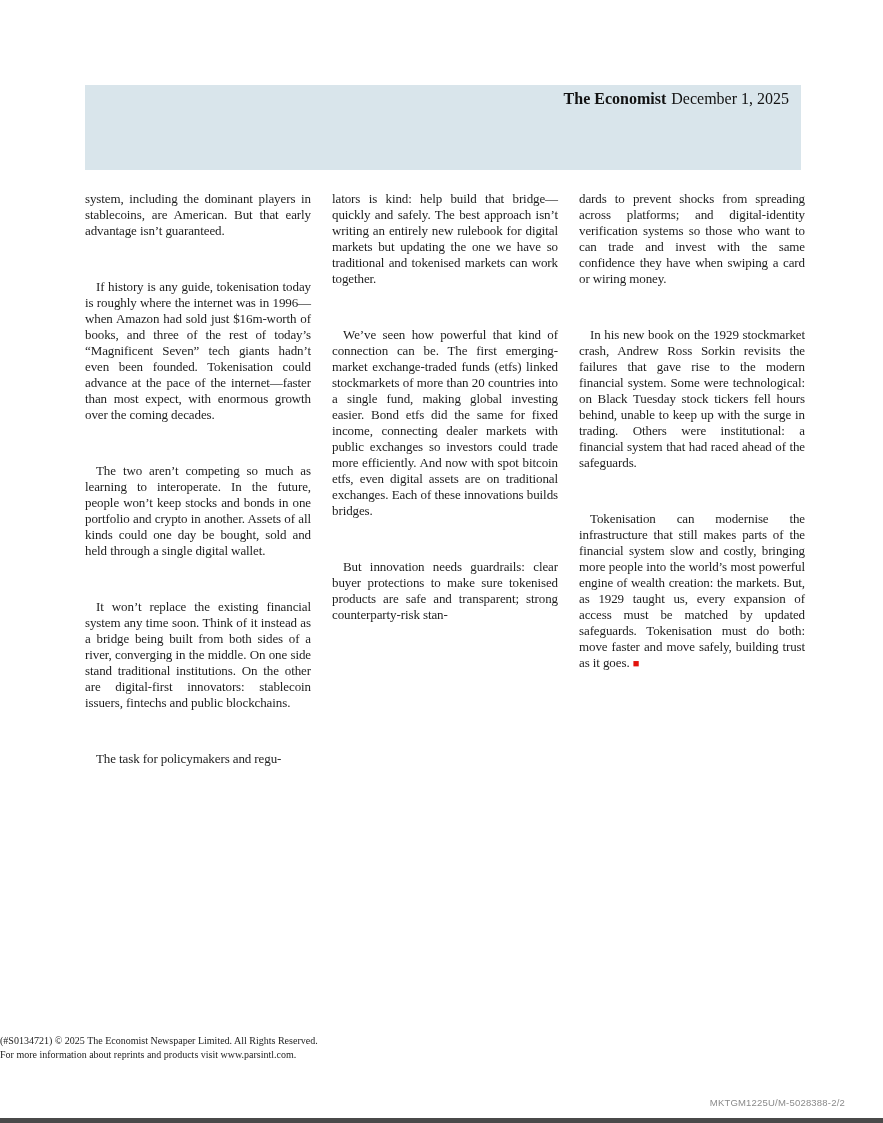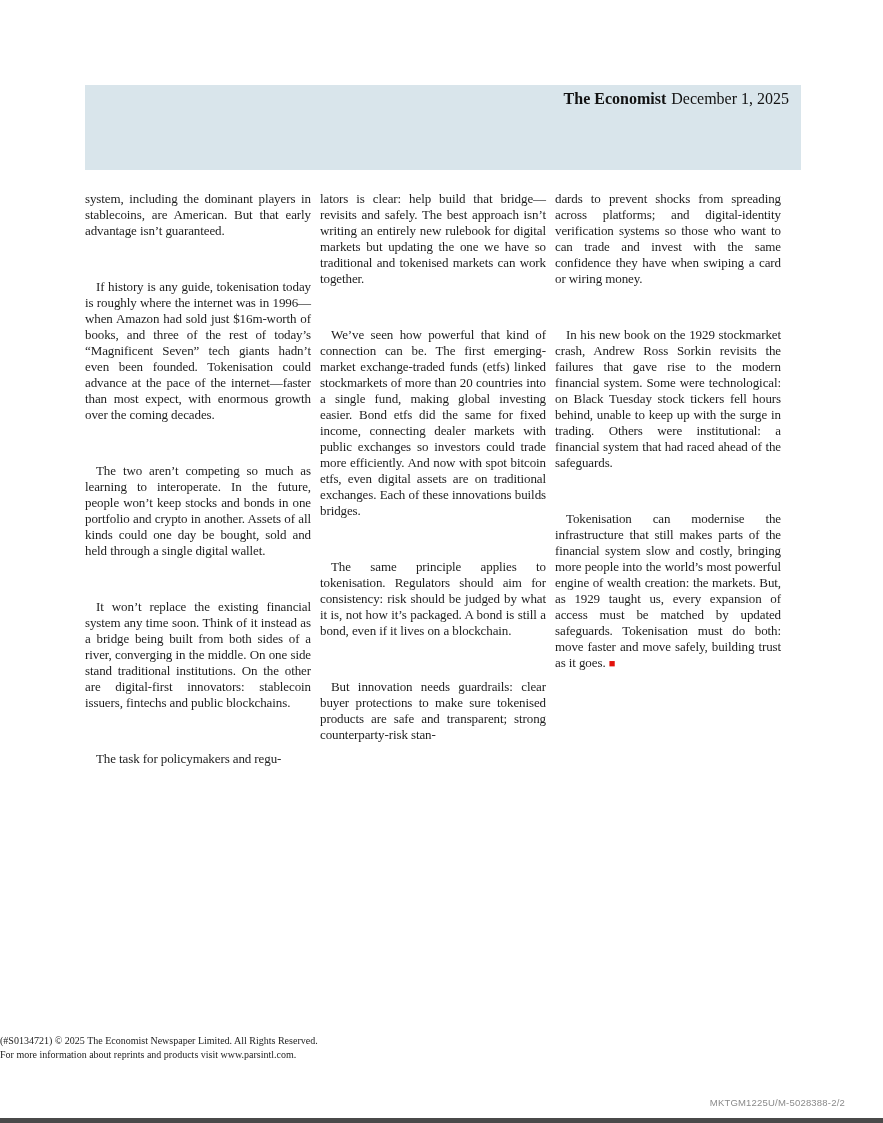--- a/index.html
+++ b/index.html
@@ -29,21 +29,21 @@
     white-space: nowrap;
   }
   .masthead { font-weight: bold; }
   .issue-date { margin-left: 5px; }
   .columns {
     position: absolute;
     left: 85px;
     top: 191px;
     width: 716px;
     display: flex;
-    gap: 9px;
+    gap: 21px;
     font-family: Liberation Serif, serif;
   }
   .col {
     flex: 0 0 226px;
     width: 226px;
     font-size: 13px;
     line-height: 16px;
     text-align: justify;
     letter-spacing: -0.1px;
   }
@@ -101,23 +101,22 @@
 
     <div class="col">
       <p class="para">system, including the dominant players in stablecoins, are American. But that early advantage isn’t guaranteed.</p>
       <p class="para indent">If history is any guide, tokenisation today is roughly where the internet was in 1996—when Amazon had sold just $16m-worth of books, and three of the rest of today’s “Magnificent Seven” tech giants hadn’t even been founded. Tokenisation could advance at the pace of the internet—faster than most expect, with enormous growth over the coming decades.</p>
       <p class="para indent">The two aren’t competing so much as learning to interoperate. In the future, people won’t keep stocks and bonds in one portfolio and crypto in another. Assets of all kinds could one day be bought, sold and held through a single digital wallet.</p>
       <p class="para indent">It won’t replace the existing financial system any time soon. Think of it instead as a bridge being built from both sides of a river, converging in the middle. On one side stand traditional institutions. On the other are digital-first innovators: stablecoin issuers, fintechs and public blockchains.</p>
       <p class="para indent">The task for policymakers and regu-</p>
     </div>
 
     <div class="col">
-      <p class="para">lators is clear: help build that bridge—revisits and safely. The best approach isn’t writing an entirely new rulebook for digital markets but updating the one we have so traditional and tokenised markets can work together.</p>
+      <p class="para">lators is kind: help build that bridge—quickly and safely. The best approach isn’t writing an entirely new rulebook for digital markets but updating the one we have so traditional and tokenised markets can work together.</p>
       <p class="para indent">We’ve seen how powerful that kind of connection can be. The first emerging-market exchange-traded funds (etfs) linked stockmarkets of more than 20 countries into a single fund, making global investing easier. Bond etfs did the same for fixed income, connecting dealer markets with public exchanges so investors could trade more efficiently. And now with spot bitcoin etfs, even digital assets are on traditional exchanges. Each of these innovations builds bridges.</p>
-      <p class="para indent">The same principle applies to tokenisation. Regulators should aim for consistency: risk should be judged by what it is, not how it’s packaged. A bond is still a bond, even if it lives on a blockchain.</p>
       <p class="para indent">But innovation needs guardrails: clear buyer protections to make sure tokenised products are safe and transparent; strong counterparty-risk stan-</p>
     </div>
 
     <div class="col">
       <p class="para">dards to prevent shocks from spreading across platforms; and digital-identity verification systems so those who want to can trade and invest with the same confidence they have when swiping a card or wiring money.</p>
       <p class="para indent">In his new book on the 1929 stockmarket crash, Andrew Ross Sorkin revisits the failures that gave rise to the modern financial system. Some were technological: on Black Tuesday stock tickers fell hours behind, unable to keep up with the surge in trading. Others were institutional: a financial system that had raced ahead of the safeguards.</p>
       <p class="para indent"><span>Tokenisation can modernise the infrastructure that still makes parts of the financial system slow and costly, bringing more people into the world’s most powerful engine of wealth creation: the markets. But, as 1929 taught us, every expansion of access must be matched by updated safeguards. Tokenisation must do both: move faster and move safely, building trust as it goes.</span> <span class="end-mark">■</span></p>
     </div>
 
   </div>

